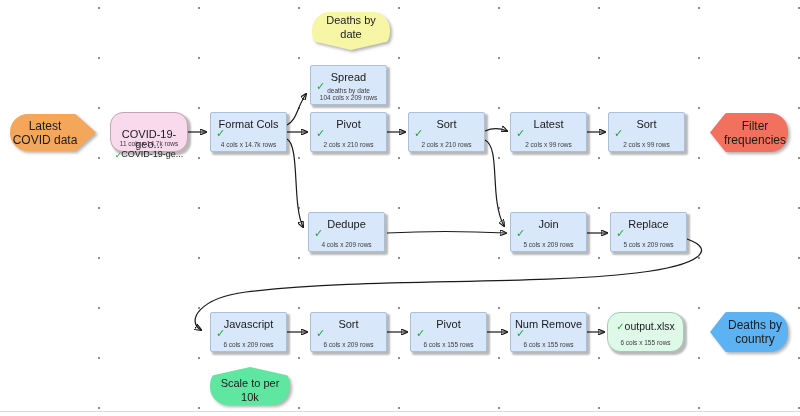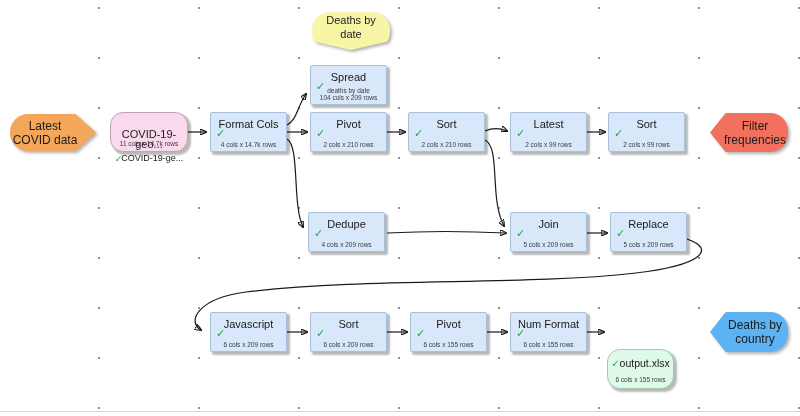--- a/index.html
+++ b/index.html
@@ -27,23 +27,23 @@
   }
   .check{
     position:absolute;left:5px;top:14px;font-size:11px;font-weight:bold;color:#1fa83c;
   }
   
   .ionode{
     position:absolute;box-sizing:border-box;border-radius:13px;
     box-shadow:2.5px 2.5px 2px rgba(0,0,0,0.28);
   }
   .ionode.src{left:110px;top:112px;width:78px;height:40px;background:#f9d9ec;border:1px solid #c3a4b6;}
-  .ionode.out{left:607px;top:312px;width:67px;height:40px;background:#dff9e9;border:1px solid #a3c9b3;margin-top:37px;}
+  .ionode.out{left:607px;top:312px;width:77px;height:40px;background:#dff9e9;border:1px solid #a3c9b3;}
   .src .l1{margin-top:16px;text-align:center;font-size:11px;line-height:10px;color:#1a1a1a;}
-  .src .l2{text-align:center;font-size:9px;line-height:18px;color:#1a1a1a;}
+  .src .l2{text-align:center;font-size:9px;line-height:10px;color:#1a1a1a;}
   .src .check{position:static;font-size:9px;vertical-align:-1px;margin-right:-1px;}
   .src .sub{position:absolute;left:0;right:0;bottom:4px;text-align:center;font-size:6.5px;color:#3c3c3c;}
   .out .l1{margin-top:8px;text-align:center;font-size:10.5px;line-height:11px;color:#1a1a1a;}
   .out .check{position:static;font-size:10px;margin-right:0;}
   .out .sub{position:absolute;left:0;right:0;bottom:5px;text-align:center;font-size:6.5px;color:#3c3c3c;}
   
   .shape-wrap{position:absolute;filter:drop-shadow(2.5px 2.5px 1.5px rgba(0,0,0,0.3));}
   .shape{
     width:100%;height:100%;display:flex;align-items:center;justify-content:center;
     text-align:center;font-size:12px;line-height:14px;color:#1c1c1c;white-space:pre-line;
@@ -159,21 +159,21 @@
     <div class="title">Sort</div>
     <div class="sub">6 cols x 209 rows</div>
   </div>
   <div class="node" style="left:410px;top:312px">
     <span class="check">✓</span>
     <div class="title">Pivot</div>
     <div class="sub">6 cols x 155 rows</div>
   </div>
   <div class="node" style="left:510px;top:312px">
     <span class="check">✓</span>
-    <div class="title">Num Format</div>
+    <div class="title">Num Remove</div>
     <div class="sub">6 cols x 155 rows</div>
   </div>
 
   <div class="ionode out">
     <div class="l1"><span class="check">✓</span><span>output.xlsx</span></div>
     <div class="sub">6 cols x 155 rows</div>
   </div>
 
   <div class="shape-wrap wrap-freq">
     <div class="shape sh-freq">Filter
@@ -181,15 +181,19 @@
   </div>
   <div class="shape-wrap wrap-country">
     <div class="shape sh-country">Deaths by
 country</div>
   </div>
 
   <div class="shape-wrap wrap-note-date">
     <div class="shape sh-note-date">Deaths by
 date</div>
   </div>
+  <div class="shape-wrap wrap-note-scale">
+    <div class="shape sh-note-scale">Scale to per
+10k</div>
+  </div>
 
   <div class="edge-bottom"></div>
 </div>
 
 </body></html>

